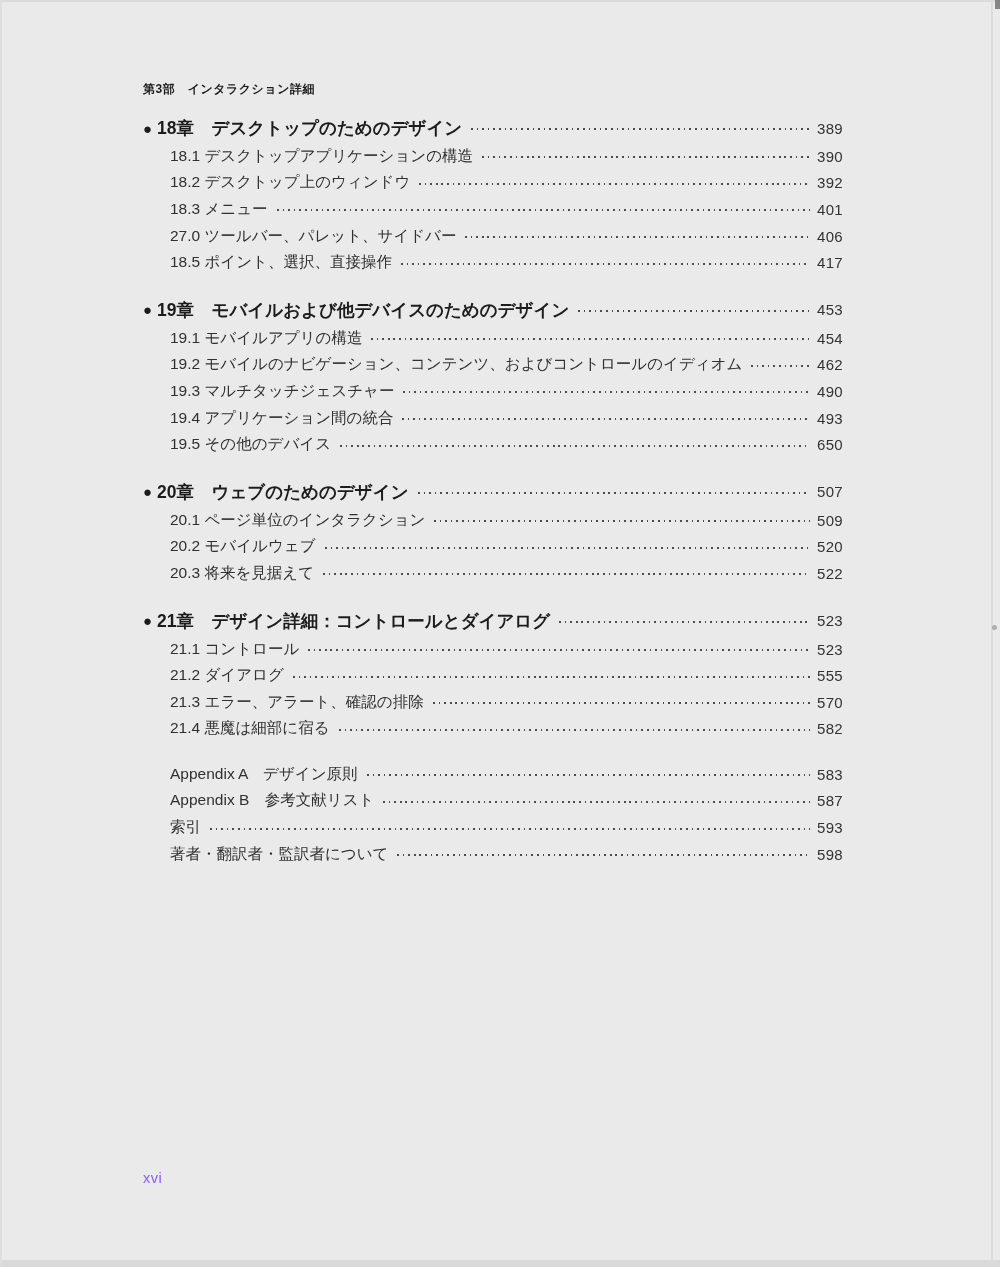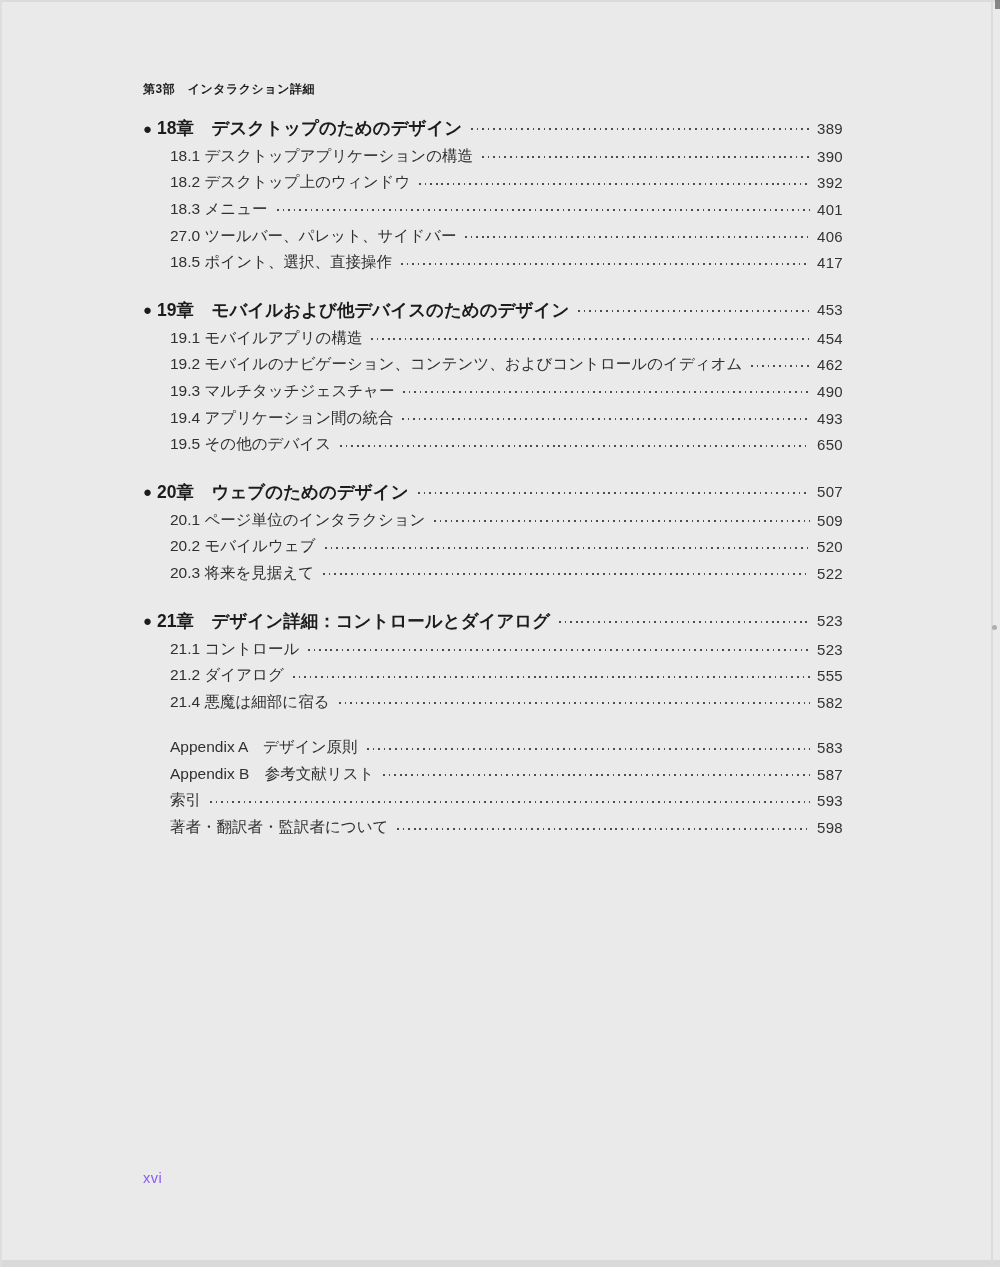--- a/index.html
+++ b/index.html
@@ -225,20 +225,26 @@
     <span class="pagenum">523</span>
   </div>
         <div class="row section">
 
     <span class="label">21.2 ダイアログ</span>
     <span class="leader"></span>
     <span class="pagenum">555</span>
   </div>
         <div class="row section">
 
+    <span class="label">21.3 エラー、アラート、確認の排除</span>
+    <span class="leader"></span>
+    <span class="pagenum">570</span>
+  </div>
+        <div class="row section">
+
     <span class="label">21.4 悪魔は細部に宿る</span>
     <span class="leader"></span>
     <span class="pagenum">582</span>
   </div>
         <div class="row backmatter break">
 
     <span class="label">Appendix A　デザイン原則</span>
     <span class="leader"></span>
     <span class="pagenum">583</span>
   </div>

